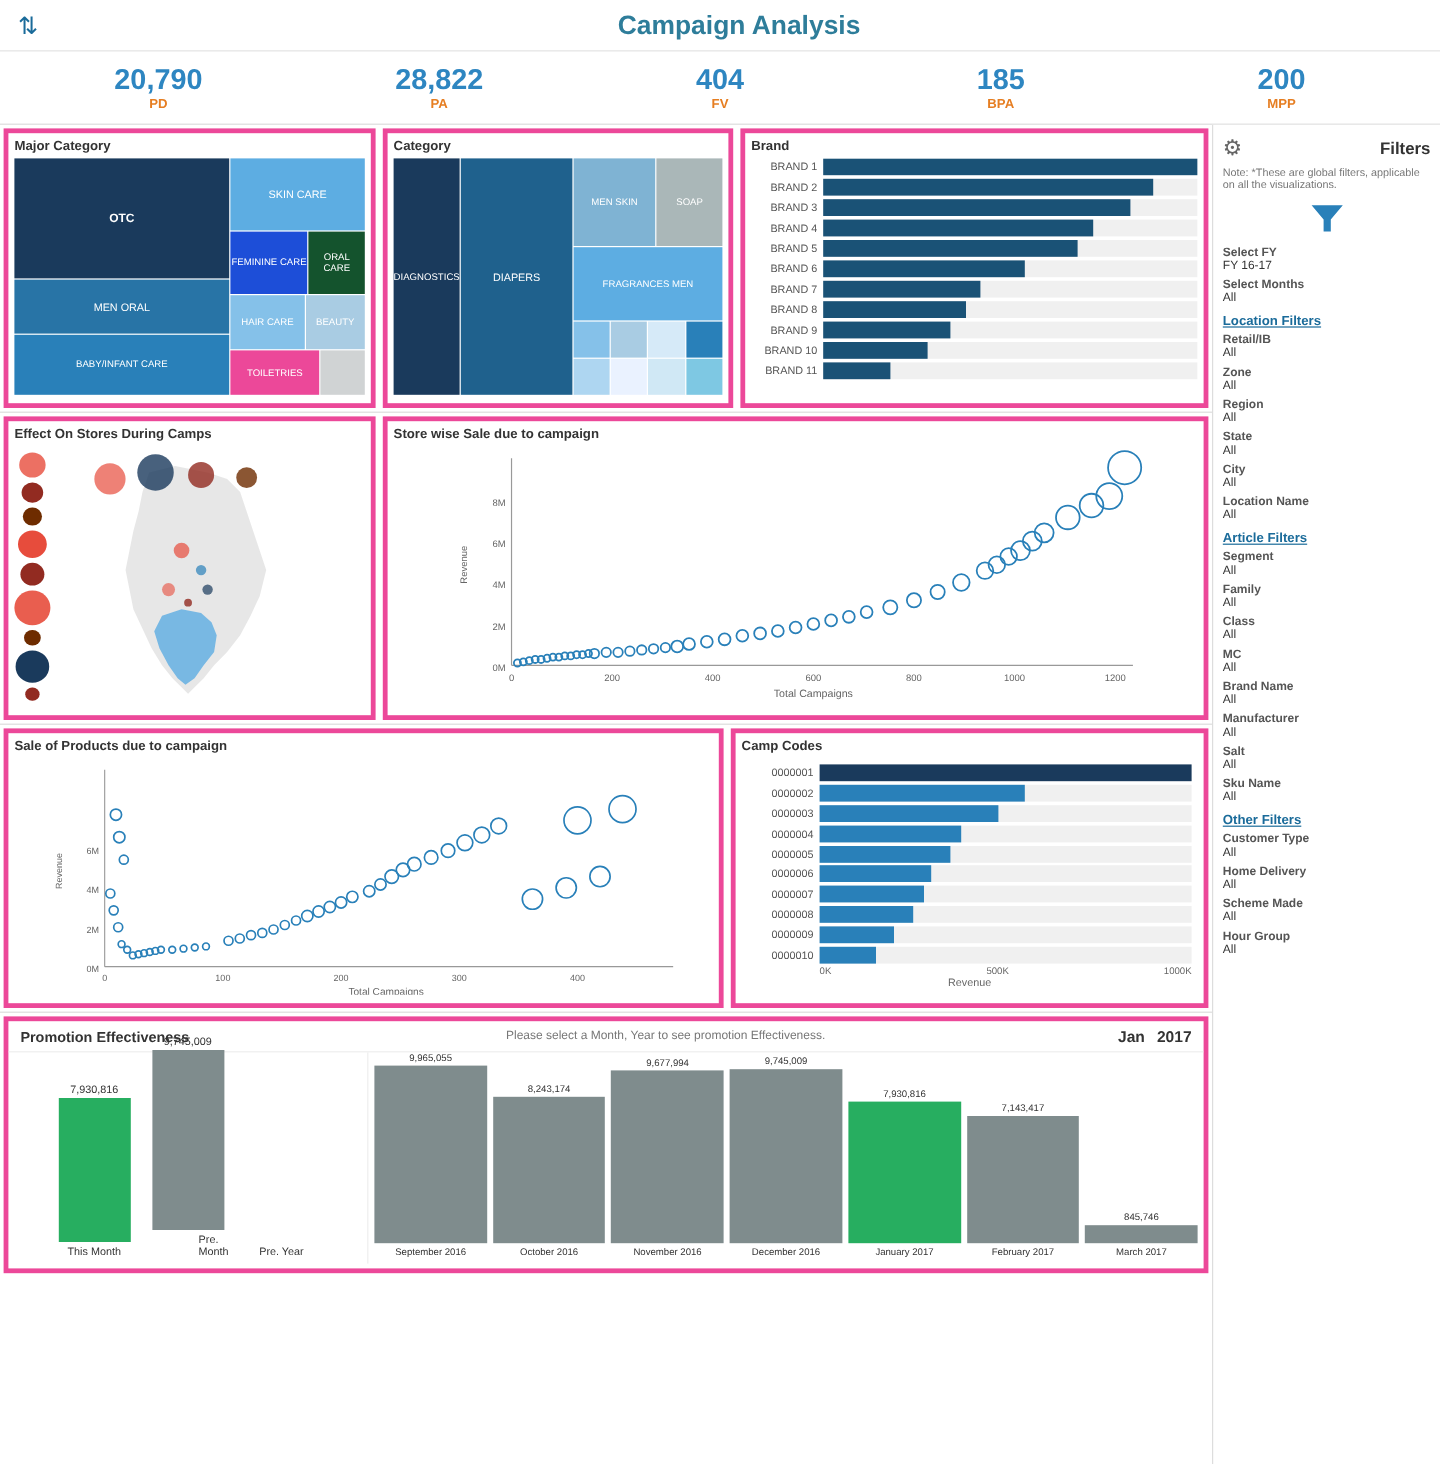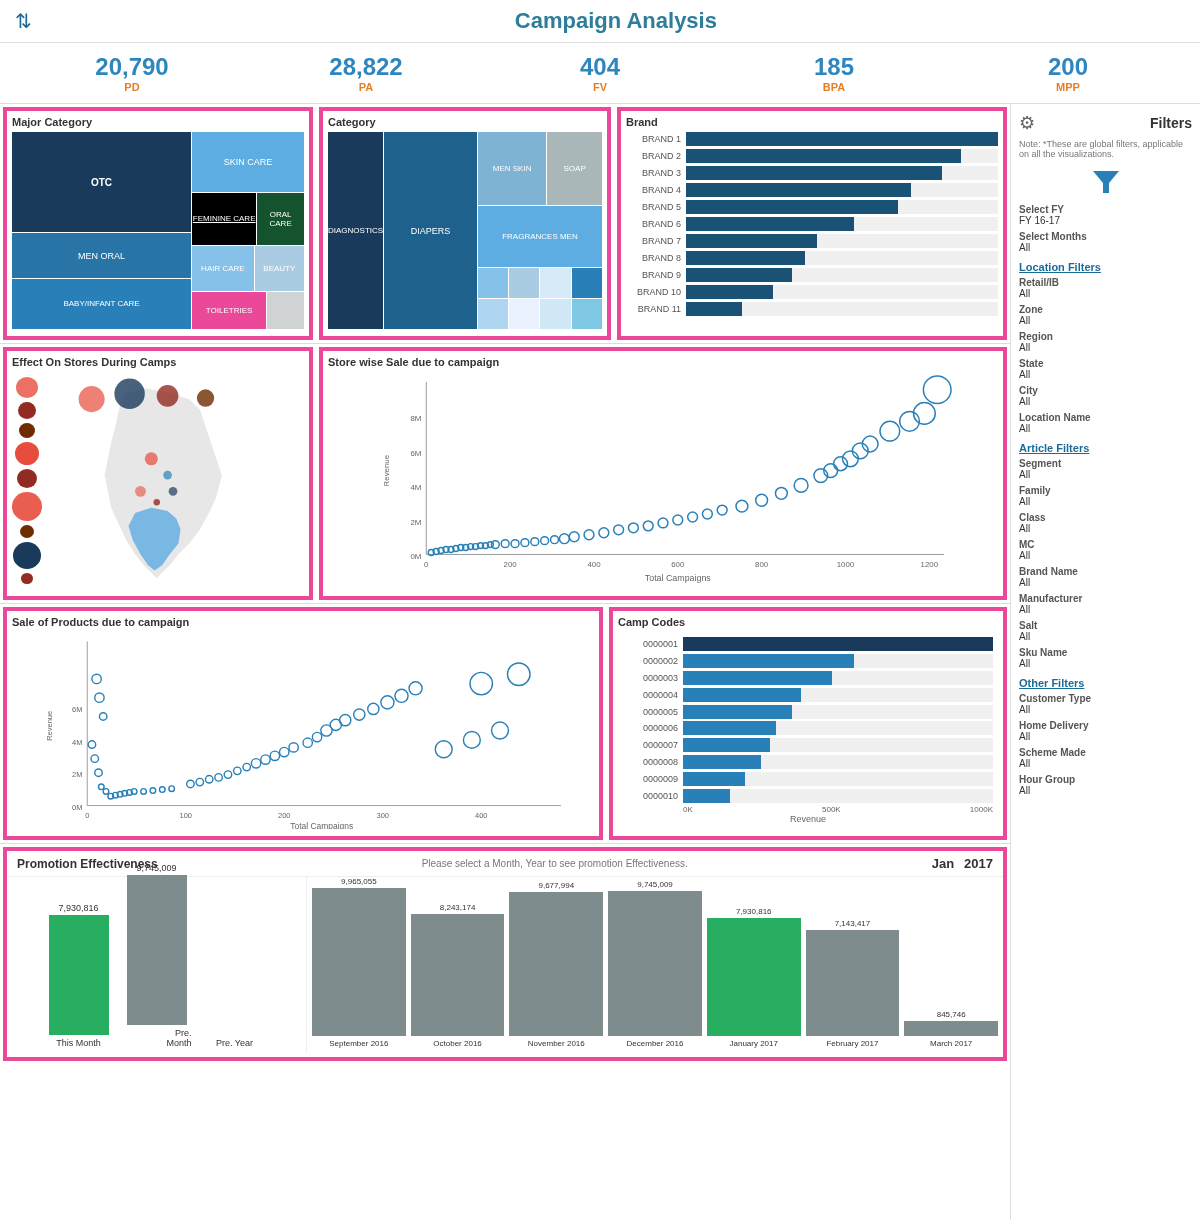--- a/index.html
+++ b/index.html
@@ -121,21 +121,21 @@
           <div style="height: calc(100% - 18px); display: flex; gap: 1px;">
 
             <div style="flex: 1.6; display: flex; flex-direction: column; gap: 1px;">
               <div style="flex: 1.8; background: #1a3a5c; display: flex; align-items: center; justify-content: center; color: white; font-size: 10px; font-weight: bold;">OTC</div>
               <div style="flex: 0.8; background: #2874a6; display: flex; align-items: center; justify-content: center; color: white; font-size: 9px;">MEN ORAL</div>
               <div style="flex: 0.9; background: #2980b9; display: flex; align-items: center; justify-content: center; color: white; font-size: 8px;">BABY/INFANT CARE</div>
             </div>
             <div style="flex: 1; display: flex; flex-direction: column; gap: 1px;">
               <div style="flex: 0.8; background: #5dade2; display: flex; align-items: center; justify-content: center; color: white; font-size: 9px;">SKIN CARE</div>
               <div style="flex: 0.7; display: flex; gap: 1px;">
-                <div style="flex: 1.2; background: #000000; display: flex; align-items: center; justify-content: center; color: white; font-size: 8px; text-decoration: underline;">FEMININE CARE</div>
+                <div style="flex: 1.2; background: #1d4ed8; display: flex; align-items: center; justify-content: center; color: white; font-size: 8px;">FEMININE CARE</div>
                 <div style="flex: 0.8; background: #14532d; display: flex; align-items: center; justify-content: center; color: white; font-size: 8px; text-align: center; padding: 2px;">ORAL CARE</div>
               </div>
               <div style="flex: 0.6; display: flex; gap: 1px;">
                 <div style="flex: 1; background: #85c1e9; display: flex; align-items: center; justify-content: center; color: white; font-size: 8px;">HAIR CARE</div>
                 <div style="flex: 0.8; background: #a9cce3; display: flex; align-items: center; justify-content: center; color: white; font-size: 8px;">BEAUTY</div>
               </div>
               <div style="flex: 0.5; display: flex; gap: 1px;">
                 <div style="flex: 1; background: #ec4899; display: flex; align-items: center; justify-content: center; color: white; font-size: 8px;">TOILETRIES</div>
                 <div style="flex: 0.5; background: #d0d3d4;"></div>
               </div>
@@ -524,21 +524,21 @@
 
             <div class="promo-left" id="promo-left" style="display: flex; align-items: flex-end; gap: 8px; padding: 5px; height: 100%; justify-content: center;">
                 <div style="display: flex; flex-direction: column; align-items: center; width: 70px;">
                   <div style="font-size: 9px; text-align: center; margin-bottom: 2px;">7,930,816</div>
                   <div style="width: 60px; height: 120px; background: rgb(39, 174, 96);"></div>
                   <div style="font-size: 9px; margin-top: 3px; text-align: center;">This Month</div>
                 </div>
                 <div style="display: flex; flex-direction: column; align-items: center; width: 70px;">
                   <div style="font-size: 9px; text-align: center; margin-bottom: 2px;">9,745,009</div>
                   <div style="width: 60px; height: 150px; background: rgb(127, 140, 141);"></div>
-                  <div style="font-size: 9px; margin-top: 3px; text-align: right; padding-left: 44px;">Pre. Month</div>
+                  <div style="font-size: 9px; margin-top: 3px; text-align: left; padding-left: 44px;">Pre. Month</div>
                 </div>
                 <div style="display: flex; flex-direction: column; align-items: center; width: 70px;">
                   <div style="width: 60px; height: 0px; background: rgb(127, 140, 141);"></div>
                   <div style="font-size: 9px; margin-top: 3px; text-align: center;">Pre. Year</div>
                 </div>
               </div>
 
             <div class="promo-right" id="promo-right" style="display: flex; align-items: flex-end; gap: 5px; padding: 5px; height: 100%;">
                 <div style="display: flex; flex-direction: column; align-items: center; flex: 1 1 0%;">
                   <div style="font-size: 8px; text-align: center; margin-bottom: 2px;">9,965,055</div>

